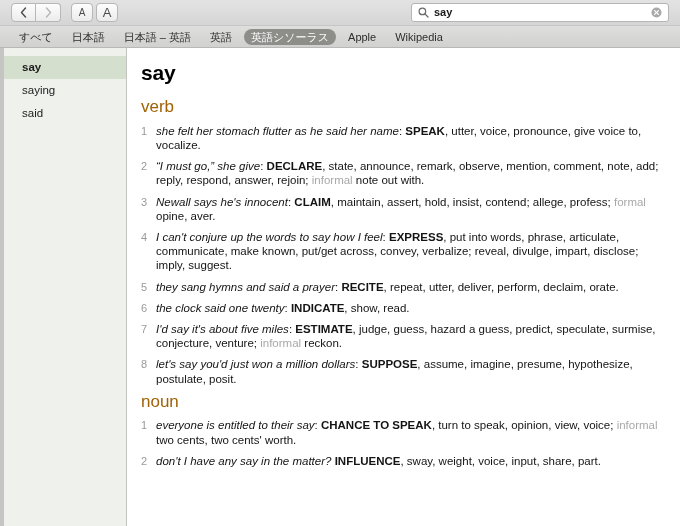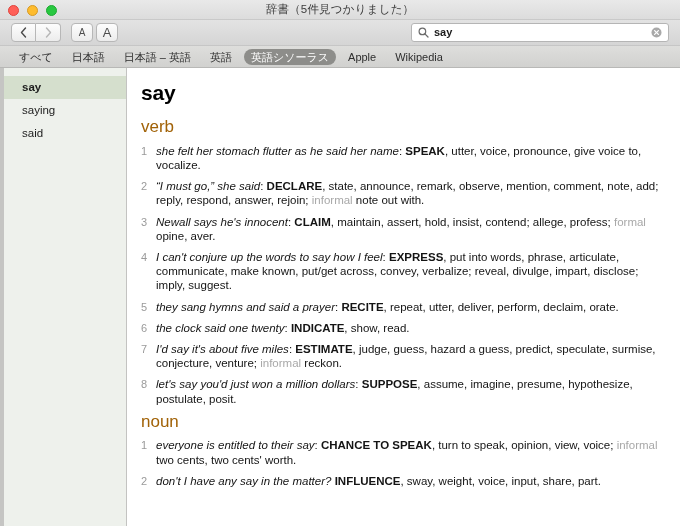--- a/index.html
+++ b/index.html
@@ -242,28 +242,20 @@
   }
   .ex { font-style: italic; }
   .kw { font-weight: bold; }
   .reg { color: #a8a8a8; }
 </style>
 </head>
 <body>
 
 <div class="window">
 
-  <div class="titlebar">
-    <div class="traffic">
-      <div class="light close"></div>
-      <div class="light min"></div>
-      <div class="light max"></div>
-    </div>
-    <div class="title-text">辞書（5件見つかりました）</div>
-  </div>
 
   <div class="toolbar">
     <div class="navgroup">
       <div class="navbtn first">
         <svg width="7" height="11" viewBox="0 0 7 11">
           <polyline points="5.5,1 1.5,5.5 5.5,10" fill="none" stroke="#4a4a4a" stroke-width="1.4" stroke-linecap="round" stroke-linejoin="round"></polyline>
         </svg>
       </div>
       <div class="navbtn last">
         <svg width="7" height="11" viewBox="0 0 7 11">
@@ -317,21 +309,21 @@
     <div class="content">
       <div class="headword">say</div>
       <div id="entry-parts">
           <div class="pos">verb</div>
           <div class="sense">
             <div class="sense-num">1</div>
             <div class="sense-body"><span class="ex">she felt her stomach flutter as he said her name</span><span>: </span><span class="kw">SPEAK</span><span>, utter, voice, pronounce, give voice to, vocalize.</span></div>
           </div>
           <div class="sense">
             <div class="sense-num">2</div>
-            <div class="sense-body"><span class="ex">“I must go,” she said</span><span>: </span><span class="kw">DECLARE</span><span>, state, announce, remark, observe, mention, comment, note, add; reply, respond, answer, rejoin; </span><span class="reg">informal</span><span> note out with.</span></div>
+            <div class="sense-body"><span class="ex">“I must go,” she give</span><span>: </span><span class="kw">DECLARE</span><span>, state, announce, remark, observe, mention, comment, note, add; reply, respond, answer, rejoin; </span><span class="reg">informal</span><span> note out with.</span></div>
           </div>
           <div class="sense">
             <div class="sense-num">3</div>
             <div class="sense-body"><span class="ex">Newall says he's innocent</span><span>: </span><span class="kw">CLAIM</span><span>, maintain, assert, hold, insist, contend; allege, profess; </span><span class="reg">formal</span><span> opine, aver.</span></div>
           </div>
           <div class="sense">
             <div class="sense-num">4</div>
             <div class="sense-body"><span class="ex">I can't conjure up the words to say how I feel</span><span>: </span><span class="kw">EXPRESS</span><span>, put into words, phrase, articulate, communicate, make known, put/get across, convey, verbalize; reveal, divulge, impart, disclose; imply, suggest.</span></div>
           </div>
           <div class="sense">

